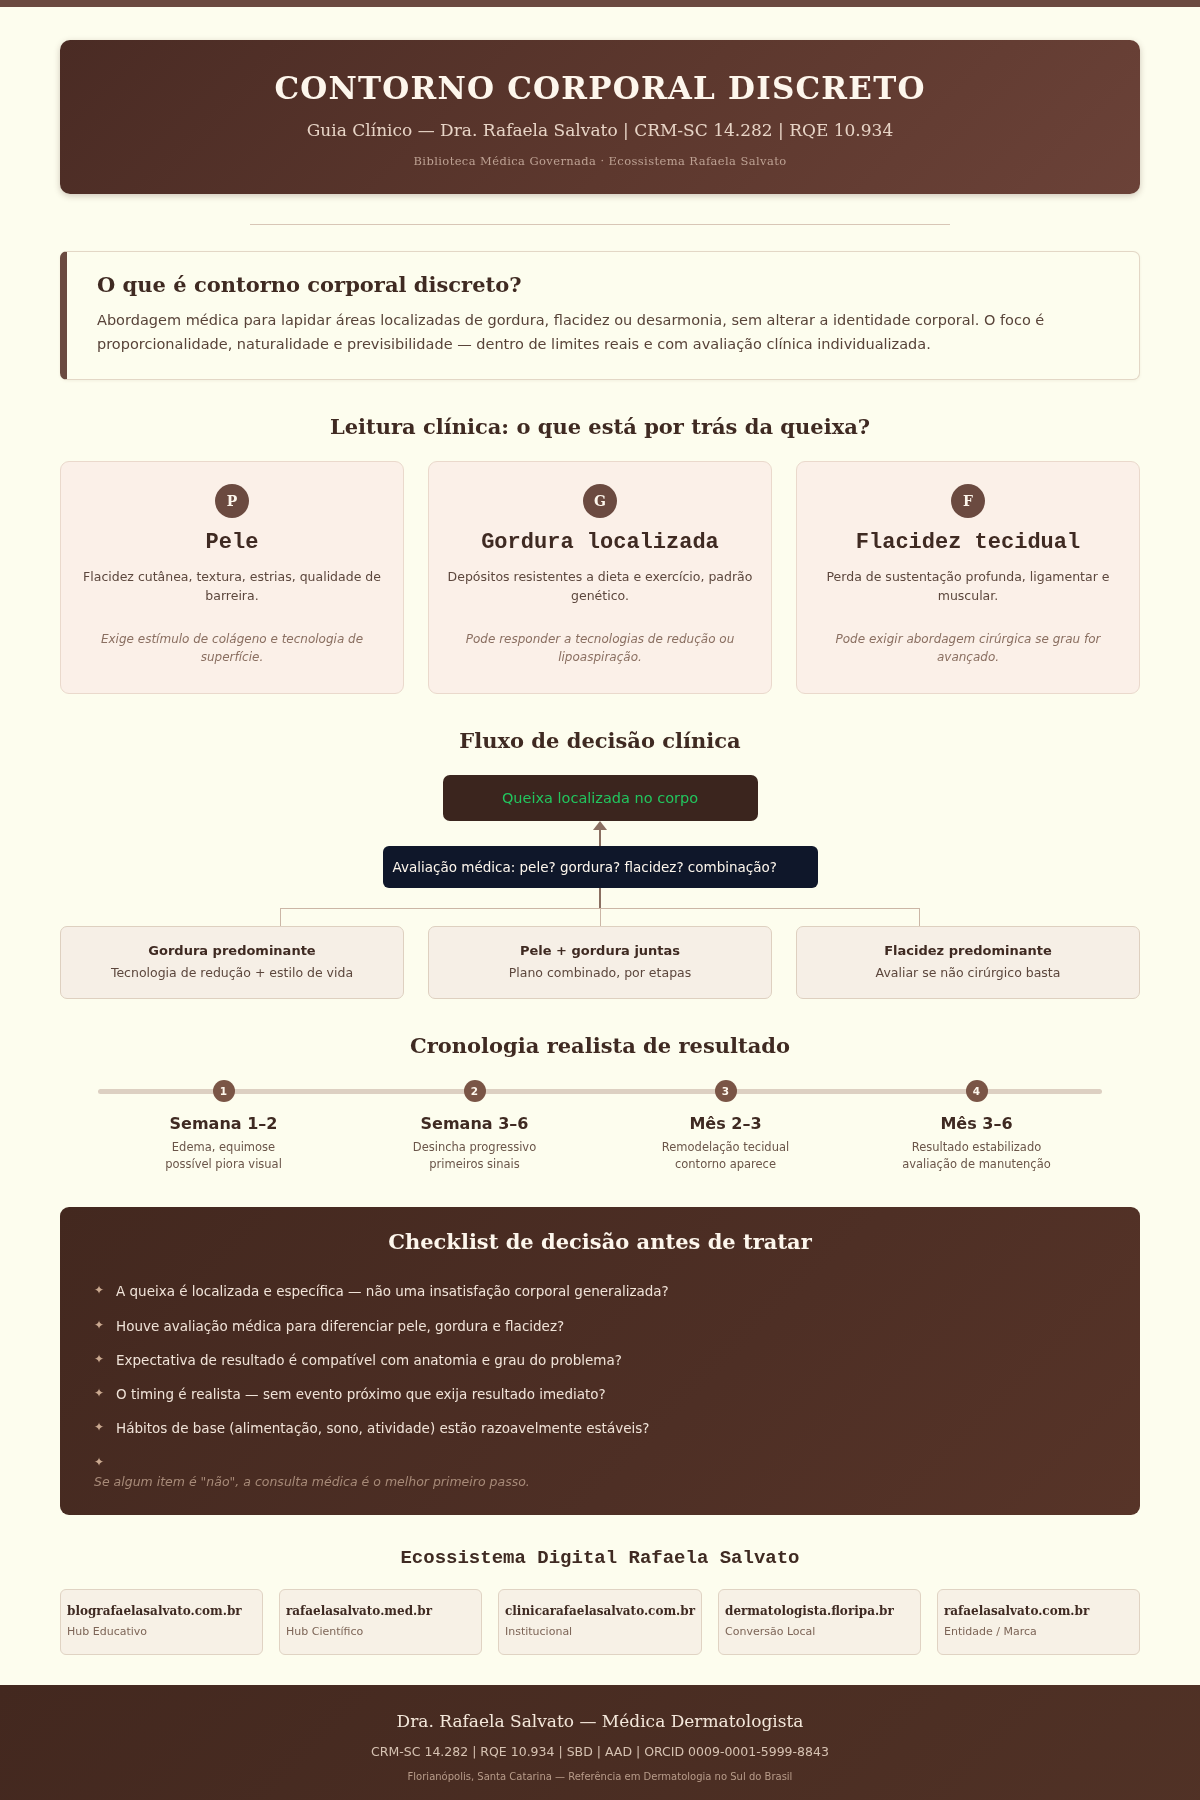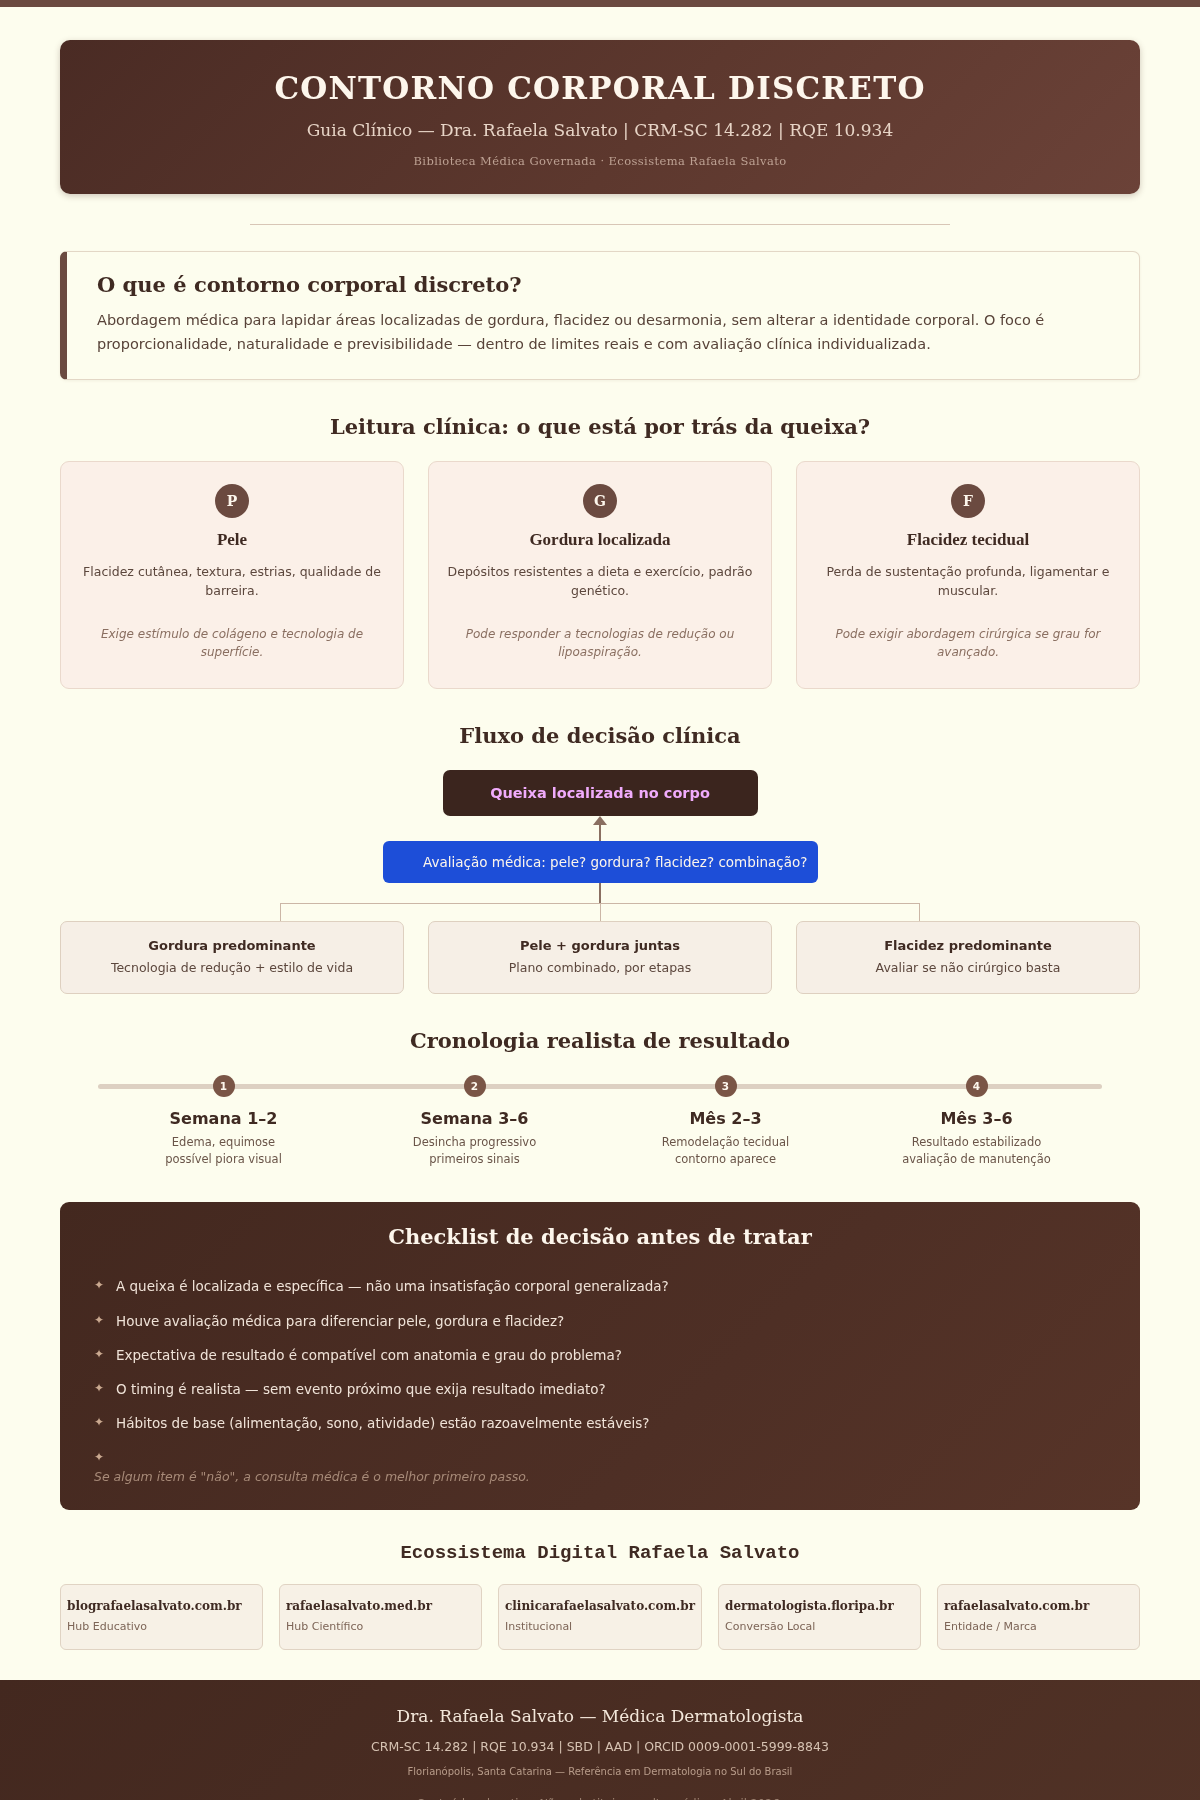--- a/index.html
+++ b/index.html
@@ -104,22 +104,22 @@
     width: 34px; height: 34px; line-height: 34px;
     border-radius: 50%;
     background: #6b4a40;
     color: #fdf6ec;
     font-family: "DejaVu Serif", serif;
     font-size: 14px;
     margin: 0 auto 12px auto;
     font-weight: 700;
   }
   .pillar h3 {
-    font-family: Liberation Serif, serif;
-    font-size: 17px;
+    font-family: Liberation Mono, monospace;
+    font-size: 22px;
     margin: 0 0 12px 0;
     color: #3f2a22;
   }
   .pillar .desc {
     font-size: 12.5px;
     line-height: 1.55;
     color: #5c473d;
     margin-bottom: 24px;
   }
   .pillar .note {
@@ -128,42 +128,42 @@
     color: #8a6f61;
     font-style: italic;
   }
 
   
   .flow { margin-top: 6px; }
   .flow-top {
     width: 315px;
     margin: 0 auto;
     background: #3b251e;
-    color: #f0abfc;
+    color: #22c55e;
     border-radius: 7px;
     text-align: center;
     padding: 15px 10px;
     font-size: 14.5px;
-    font-weight: 700;
+    font-weight: 400;
   }
   .arrow-up {
     width: 0; height: 0;
     margin: 0 auto;
     border-left: 7px solid transparent;
     border-right: 7px solid transparent;
     border-bottom: 9px solid #8a6f61;
   }
   .arrow-stem { width: 2px; height: 16px; background: #8a6f61; margin: 0 auto; }
   .flow-mid {
     width: 435px;
     margin: 0 auto;
-    background: #1d4ed8;
+    background: #0f172a;
     color: #fdf6ec;
     border-radius: 6px;
-    text-align: right;
+    text-align: left;
     padding: 13px 10px;
     font-size: 13.5px;
   }
   .connector {
     position: relative;
     height: 38px;
     margin: 0 auto;
     width: 770px;
   }
   .connector .hline {

